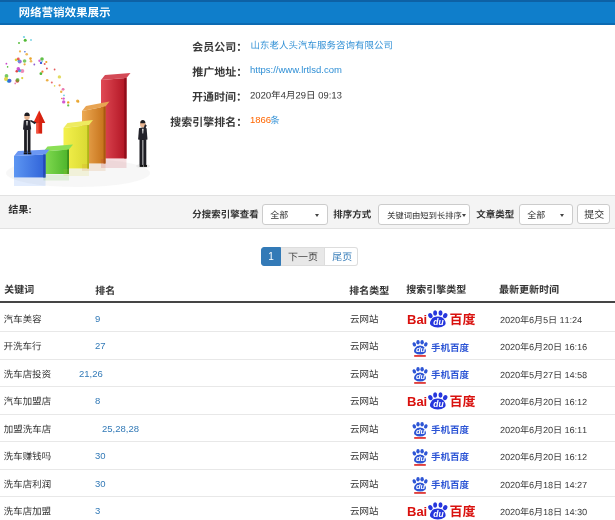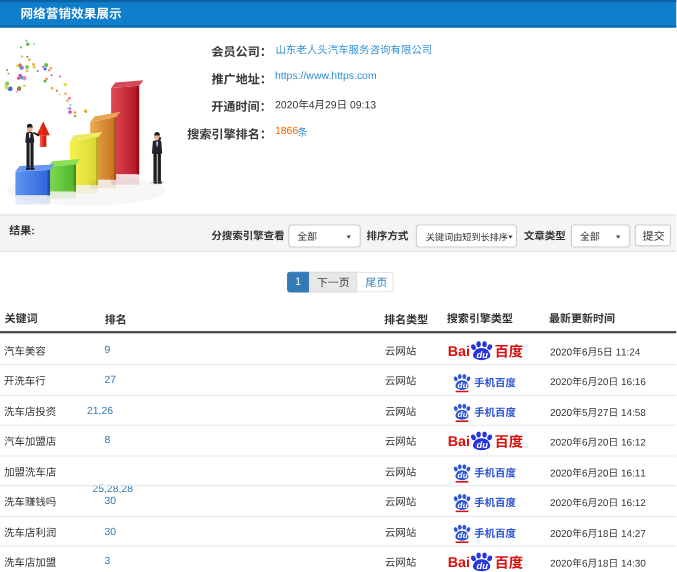--- a/index.html
+++ b/index.html
@@ -173,21 +173,21 @@
       <circle cx="6.4" cy="35.7" r="0.9" fill="#c838c8" opacity="0.93"></circle>
       <circle cx="24.0" cy="9.0" r="1.1" fill="#38bcd8" opacity="0.71"></circle>
       <circle cx="31.0" cy="12.0" r="0.9" fill="#38bcd8" opacity="0.71"></circle>
       <circle cx="19.0" cy="15.0" r="1.0" fill="#4db830" opacity="0.90"></circle>
     </g>
 </svg>
 
 <div class="lbl" style="top:39px;"></div>
 <div class="val" style="top:39px;"></div>
 <div class="lbl" style="top:64px;"></div>
-<div class="val" style="top:64px;"><a class="lnk">https://www.https.com</a></div>
+<div class="val" style="top:64px;"><a class="lnk">https://www.lrtlsd.com</a></div>
 <div class="lbl" style="top:89px;"></div>
 <div class="val" style="top:89px;"></div>
 <div class="lbl" style="top:114px;"></div>
 <div class="val" style="top:114px;"><span style="color:#ff6600;">1866</span></div>
 
 <div class="band">
     <div class="res"></div>
   </div>
 <div class="clabel" style="left:192px;"></div>
 <div class="sel" style="left:262px; width:66px;">
@@ -225,21 +225,21 @@
     <div class="td dt" style="top:340px;"></div>
 <div class="td kw" style="top:368px;"></div>
     <div class="td rank" style="left:79px;top:368px;">21,26</div>
     <div class="td site" style="top:368px;"></div>
     <div class="td dt" style="top:368px;"></div>
 <div class="td kw" style="top:395px;"></div>
     <div class="td rank" style="left:95px;top:395px;">8</div>
     <div class="td site" style="top:395px;"></div>
     <div class="td dt" style="top:395px;"></div>
 <div class="td kw" style="top:423px;"></div>
-    <div class="td rank" style="left:84px;top:423px;margin-top:16px;">25,28,28</div>
+    <div class="td rank" style="left:102px;top:423px;">25,28,28</div>
     <div class="td site" style="top:423px;"></div>
     <div class="td dt" style="top:423px;"></div>
 <div class="td kw" style="top:450px;"></div>
     <div class="td rank" style="left:95px;top:450px;">30</div>
     <div class="td site" style="top:450px;"></div>
     <div class="td dt" style="top:450px;"></div>
 <div class="td kw" style="top:478px;"></div>
     <div class="td rank" style="left:95px;top:478px;">30</div>
     <div class="td site" style="top:478px;"></div>
     <div class="td dt" style="top:478px;"></div>

